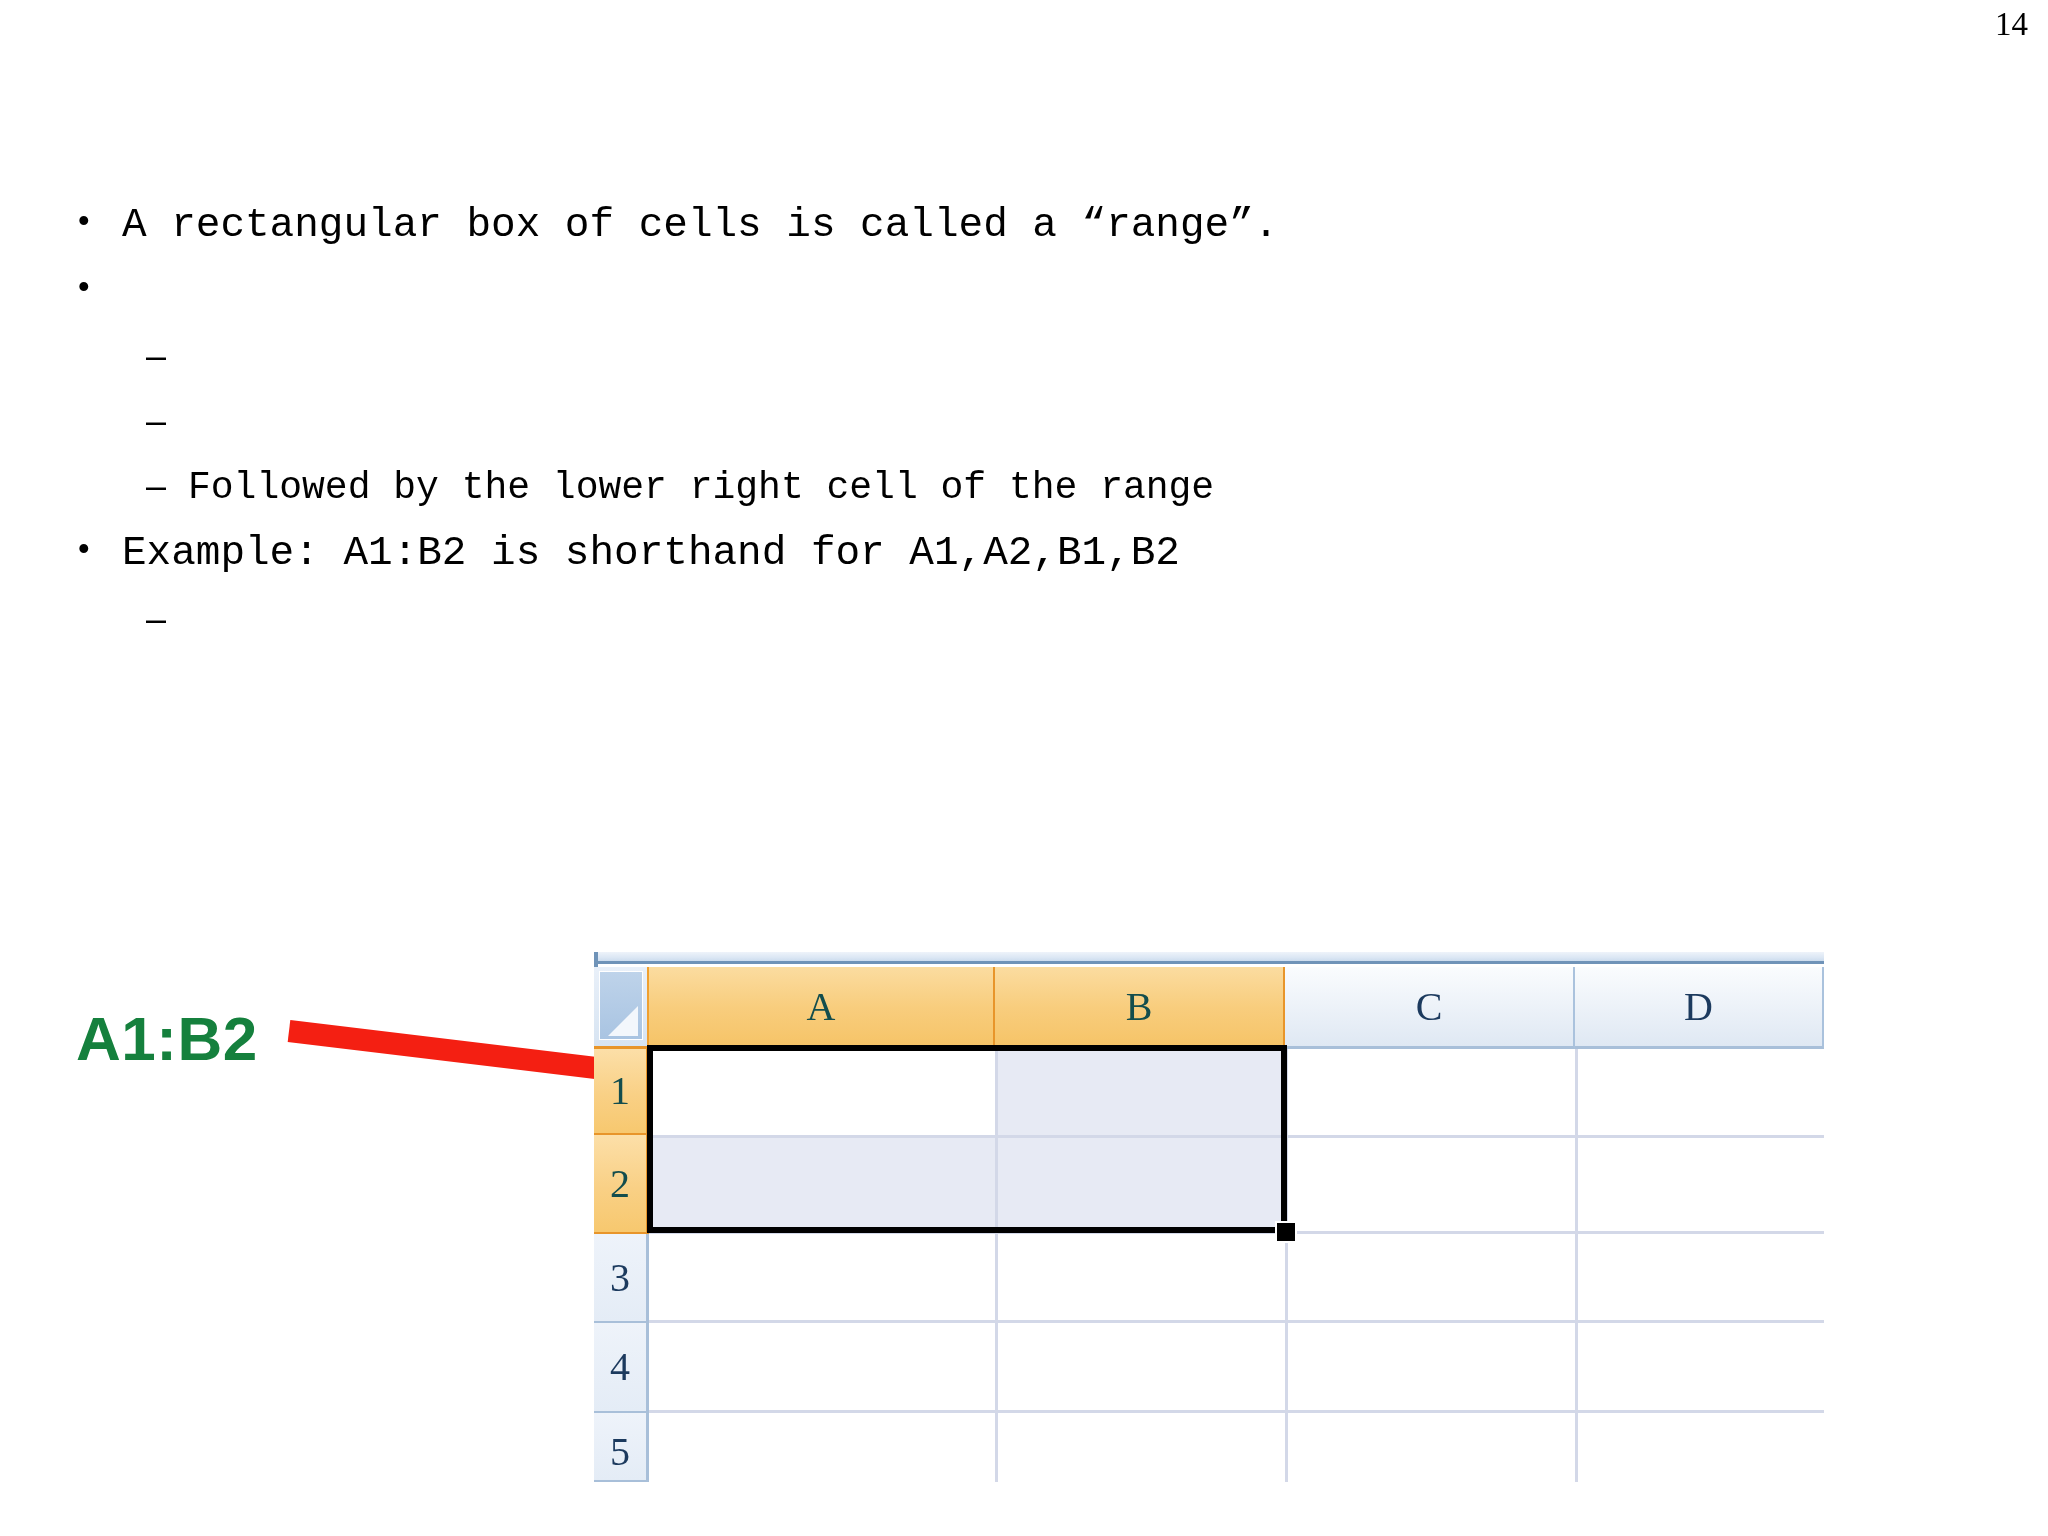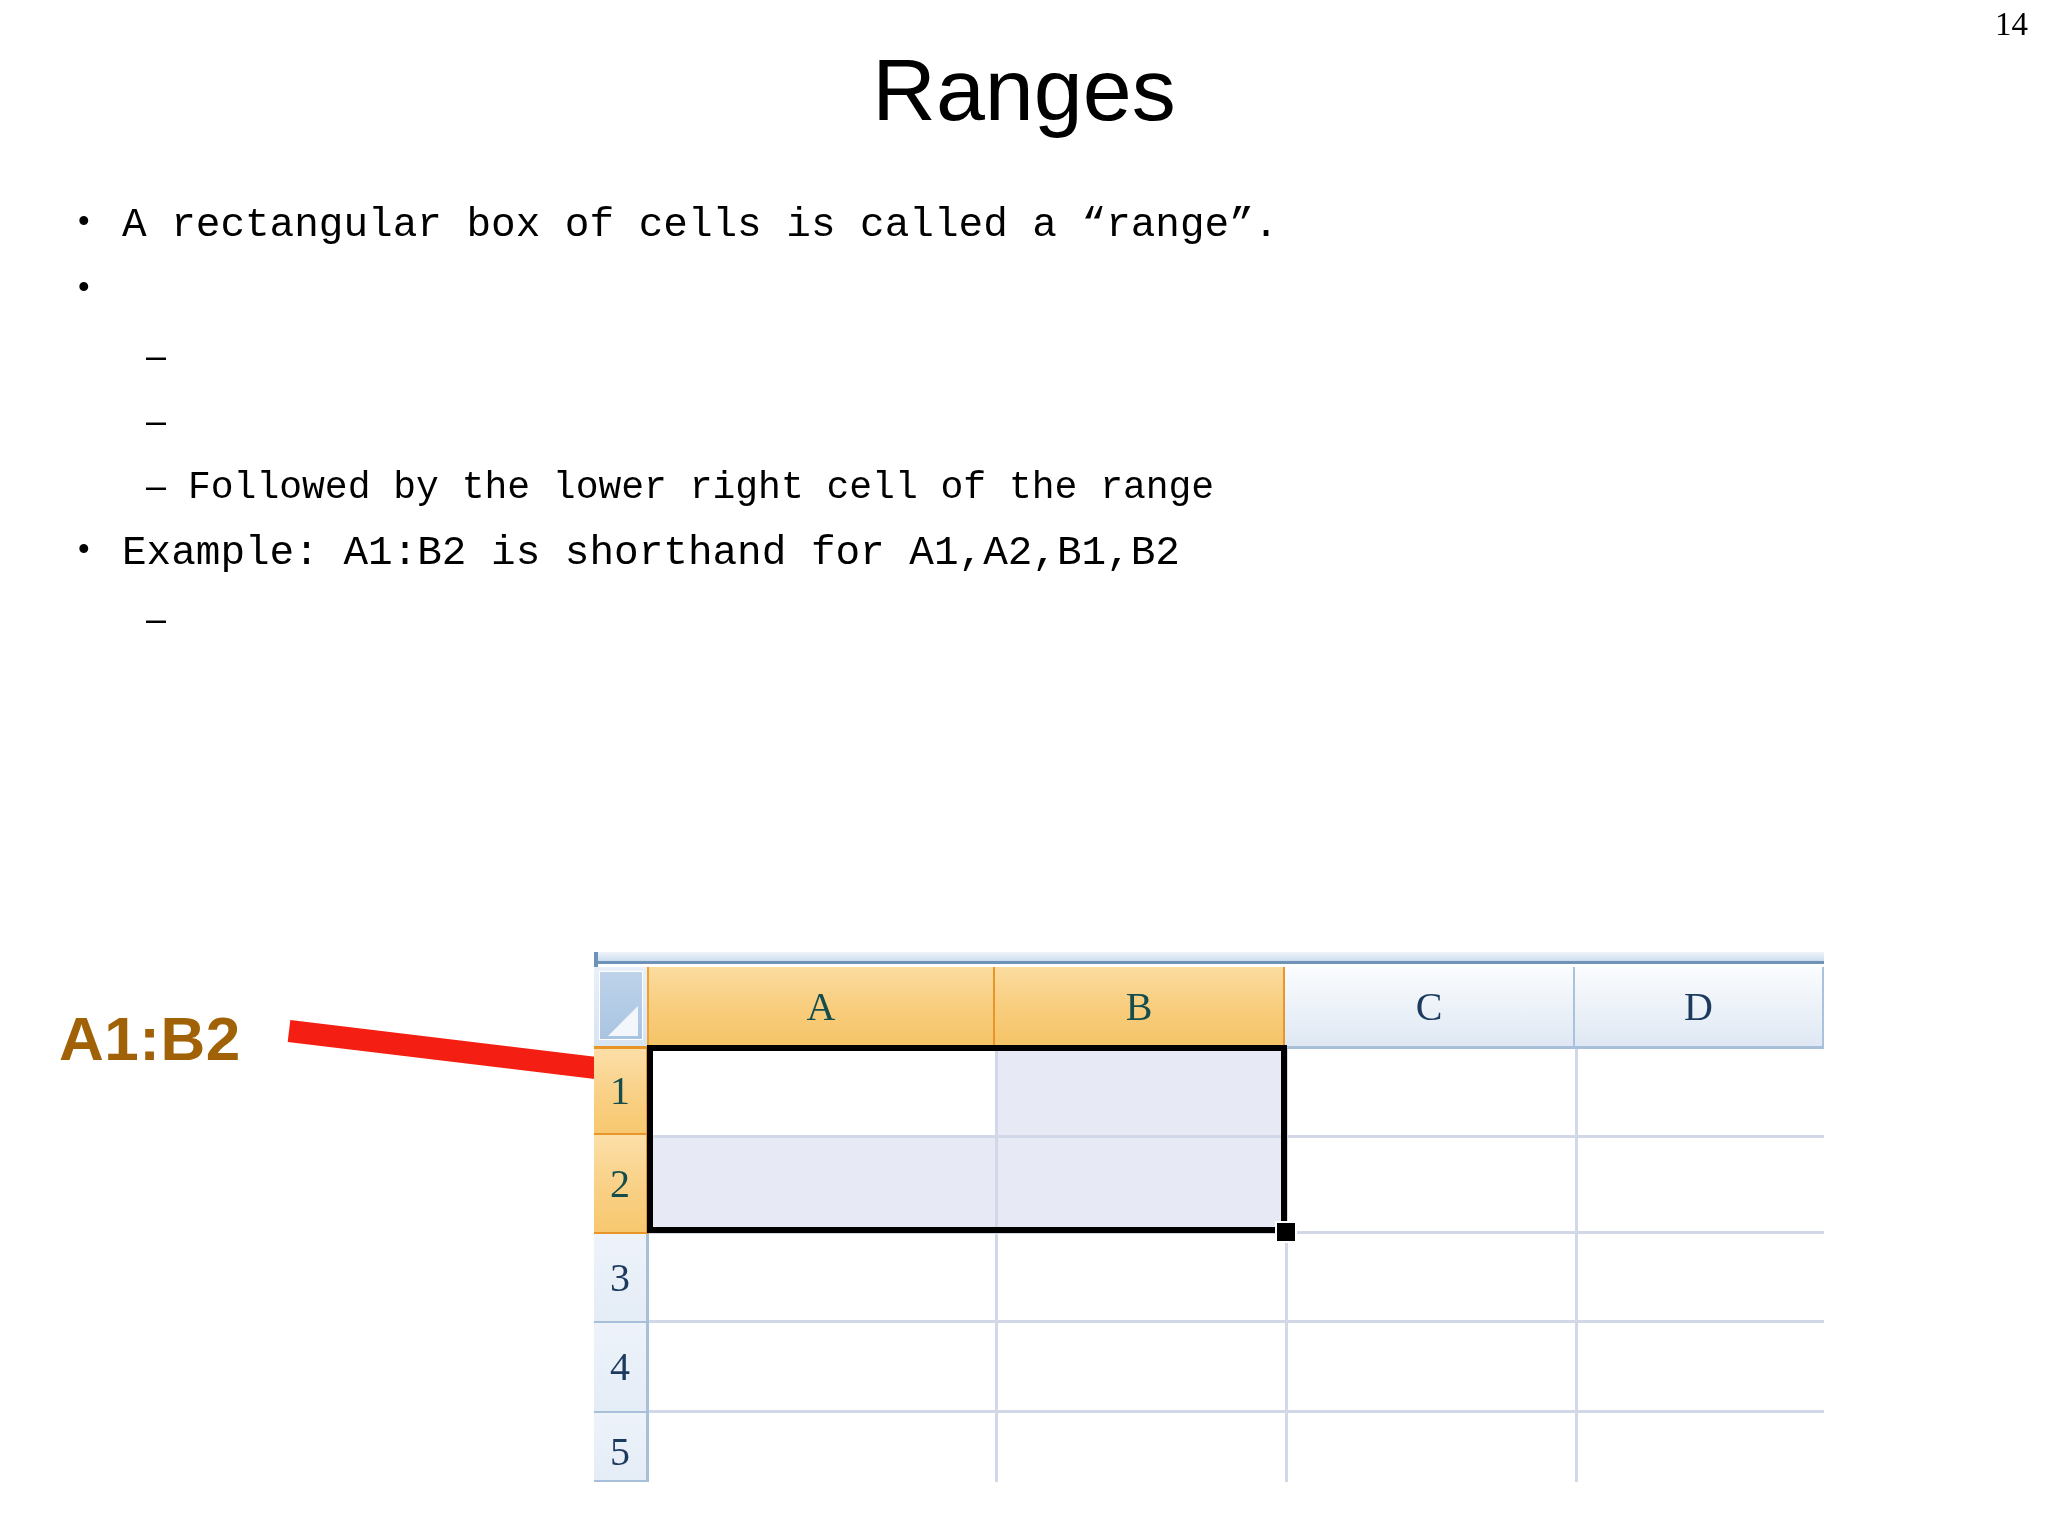--- a/index.html
+++ b/index.html
@@ -83,25 +83,25 @@
   }
   .bullet-text {
     flex: 0 1 auto;
     white-space: pre;
     font-family: Liberation Mono, monospace;
   }
 
   
   .annotation-label {
     position: absolute;
-    left: 59px;
+    left: 76px;
     top: 1008px;
     font-size: 62px;
     font-weight: bold;
-    color: #a16207;
+    color: #15803d;
     letter-spacing: 0.5px;
     line-height: 1;
   }
 
   
   .arrow-svg {
     position: absolute;
     left: 275px;
     top: 1005px;
     width: 470px;
@@ -261,21 +261,20 @@
     box-sizing: content-box;
   }
 </style>
 </head>
 <body>
 
 <div id="slide">
 
   <div class="page-number">14</div>
 
-  <div class="slide-title">Ranges</div>
 
   <div class="body-block">
       <div class="bullet-row level1">
         <span class="bullet-mark">•</span>
         <span class="bullet-text">A rectangular box of cells is called a “range”.</span>
       </div>
       <div class="bullet-row level1">
         <span class="bullet-mark">•</span>
       </div>
       <div class="bullet-row level2">

